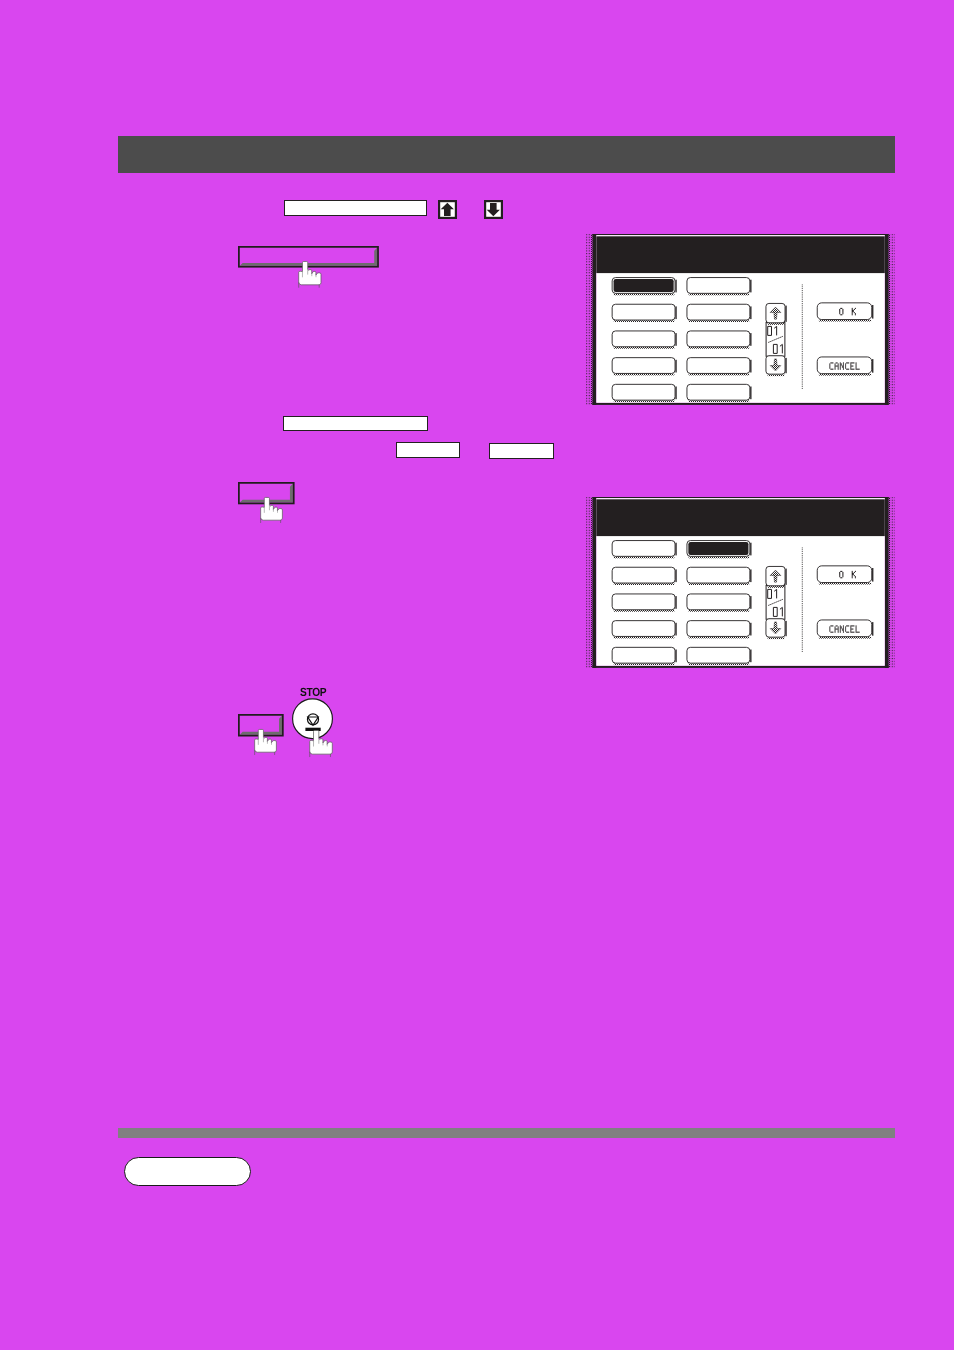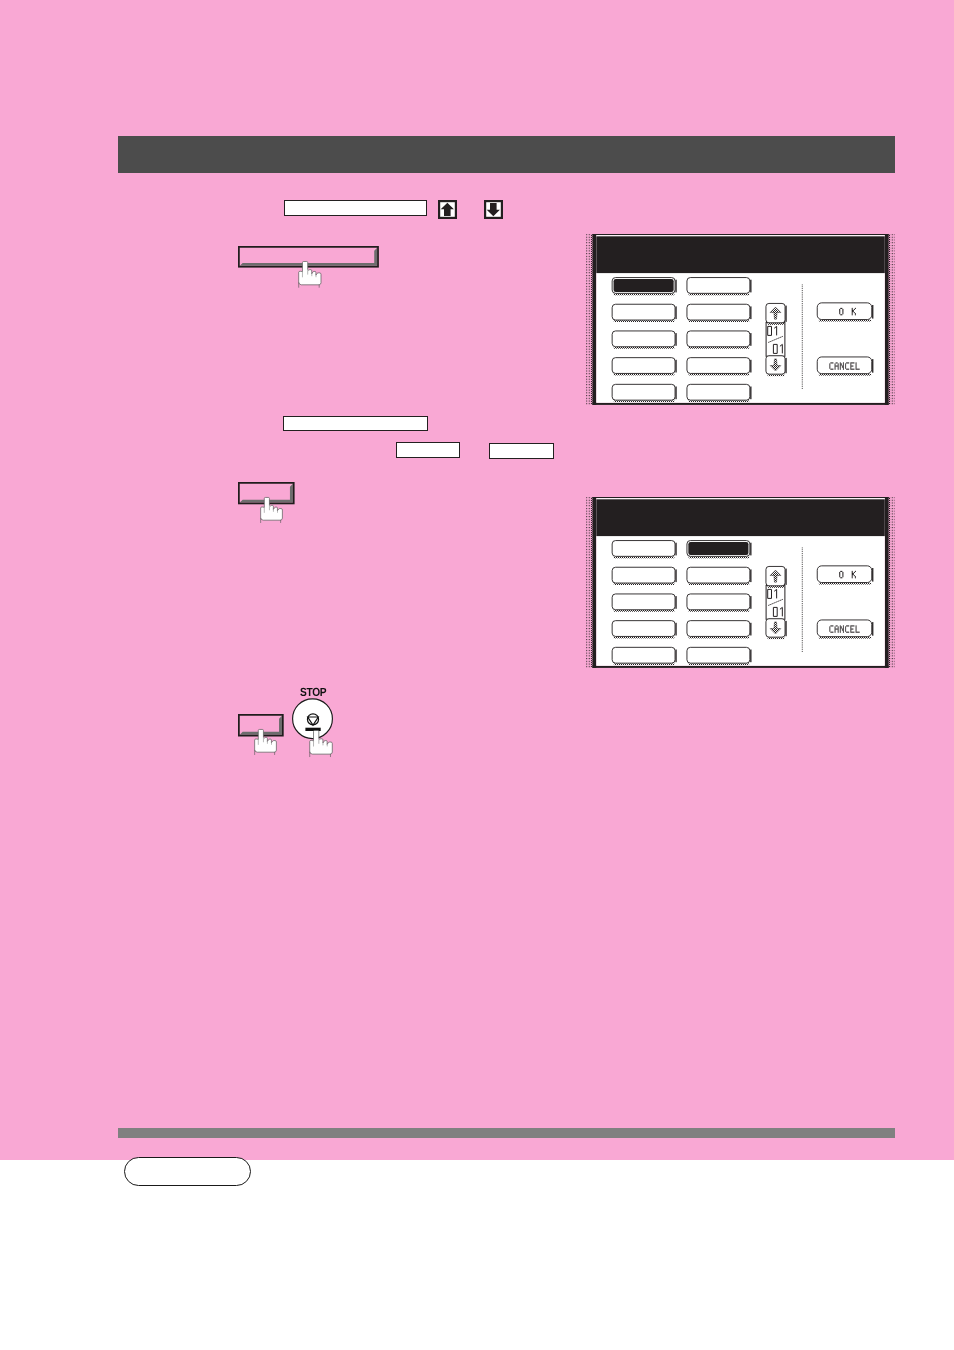--- a/index.html
+++ b/index.html
@@ -1,19 +1,19 @@
 <!DOCTYPE html>
 <html><head>
 <meta charset="utf-8">
 <title>page</title>
 <style>
   html,body{margin:0;padding:0;}
   body{width:954px;height:1350px;background:#ffffff;font-family:"Liberation Sans",sans-serif;overflow:hidden;position:relative;
        -webkit-font-smoothing:antialiased;text-rendering:geometricPrecision;}
-  .page{position:absolute;left:0;top:0;width:954px;height:1160px;background:#f9a8d4;}
+  .page{position:absolute;left:0;top:0;width:954px;height:1350px;background:#d946ef;}
   .abs{position:absolute;}
 
   
   .hdr-bar{left:118px;top:136px;width:777px;height:37px;background:#4c4c4c;}
   
   .foot-rule{left:118px;top:1128px;width:777px;height:10px;background:#808080;}
   
   .foot-pill{left:124px;top:1157px;width:127px;height:29px;border:1.4px solid #1a1a1a;border-radius:15px;background:#fff;box-sizing:border-box;}
 
   

